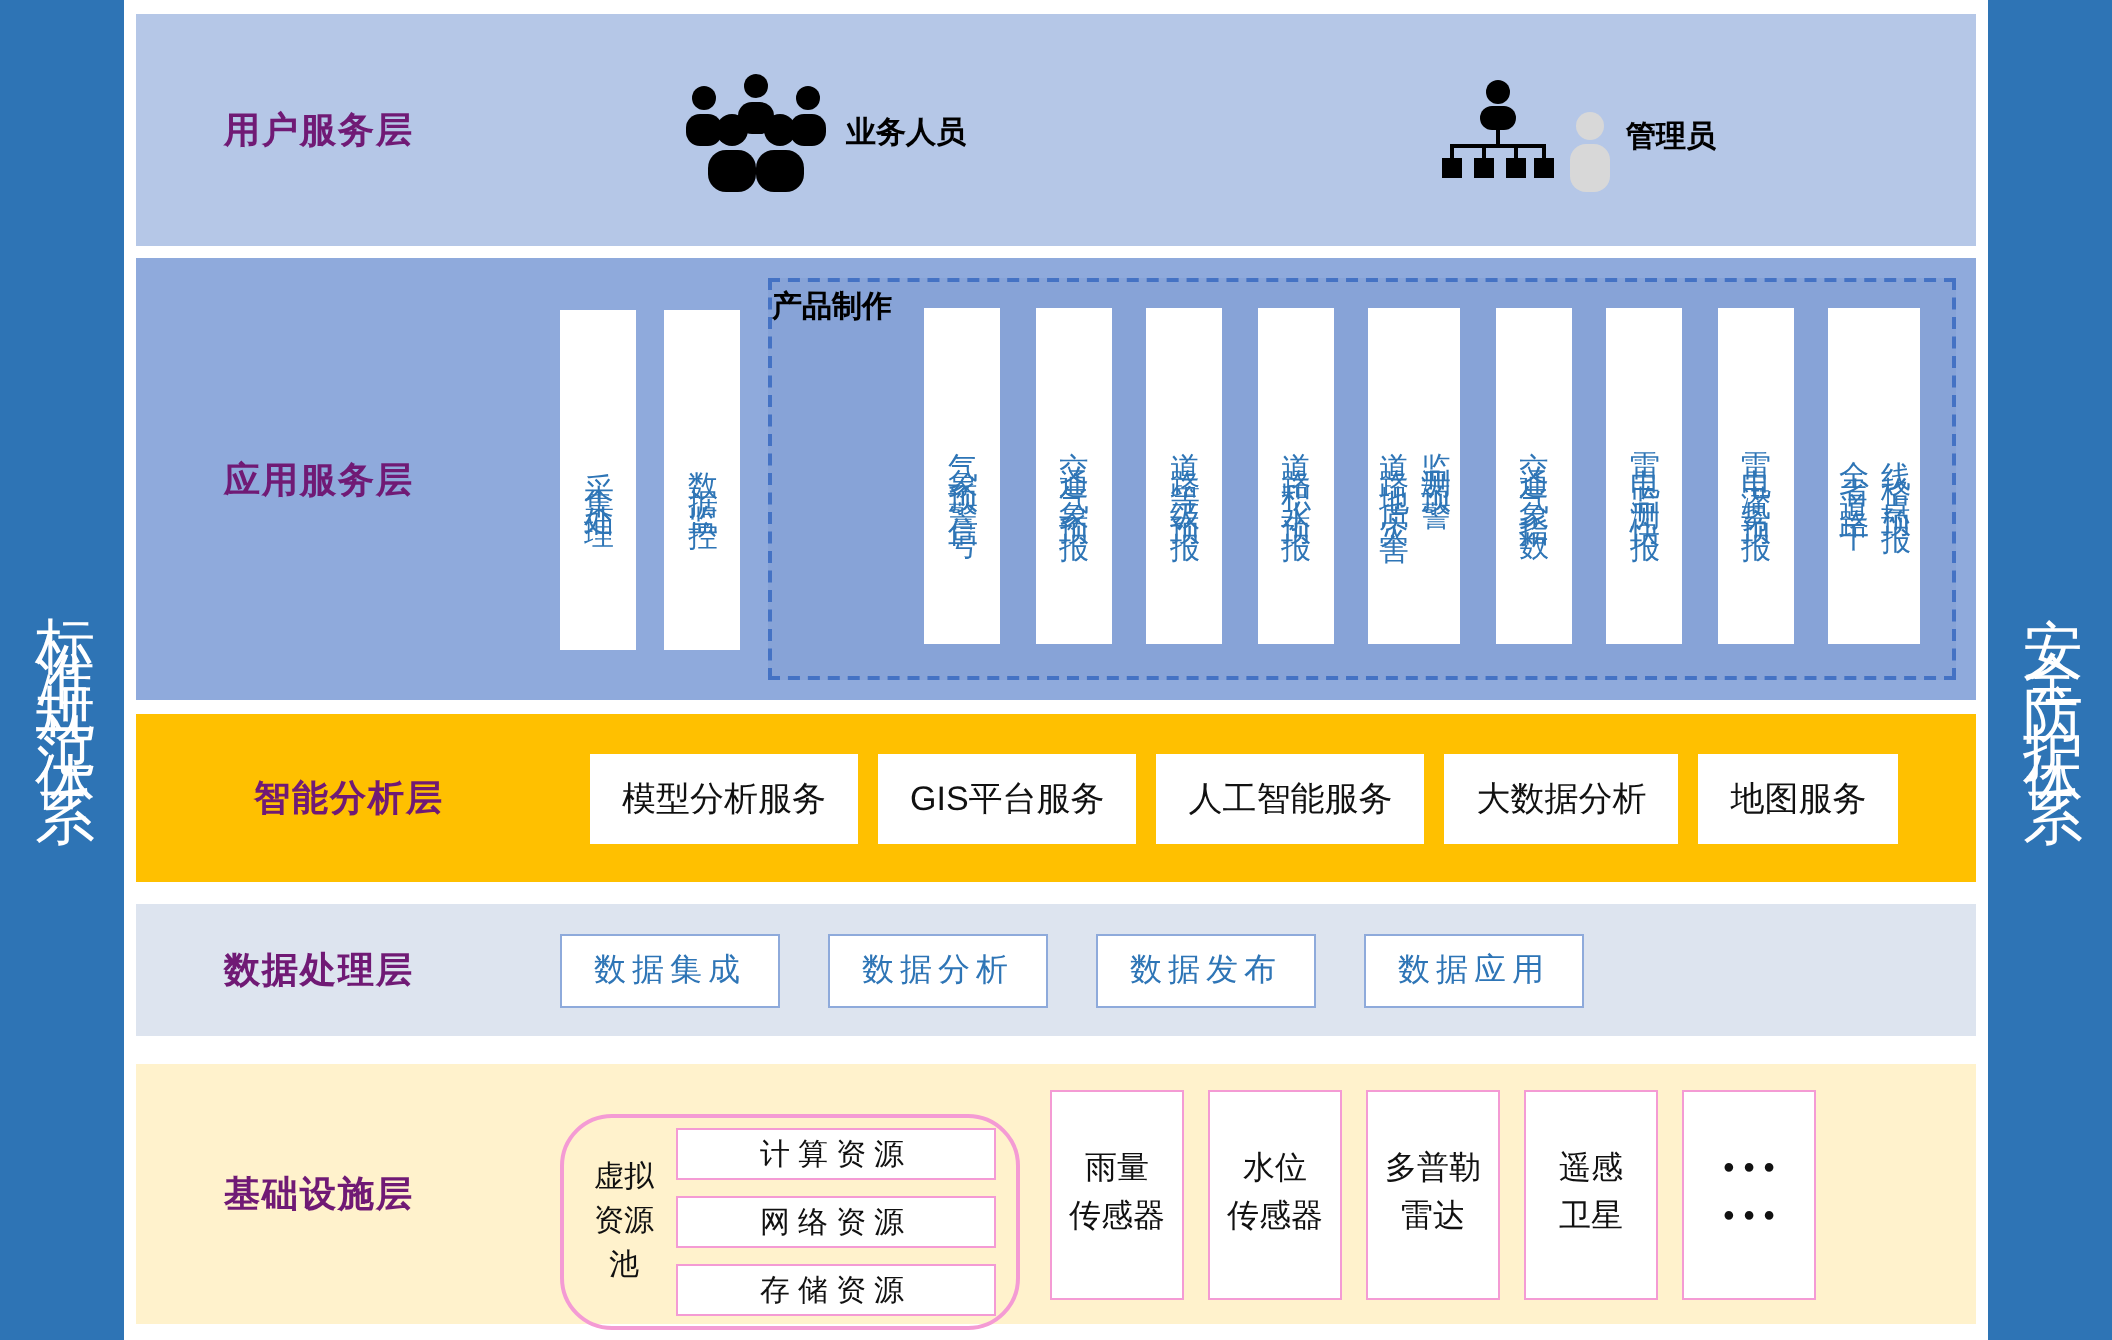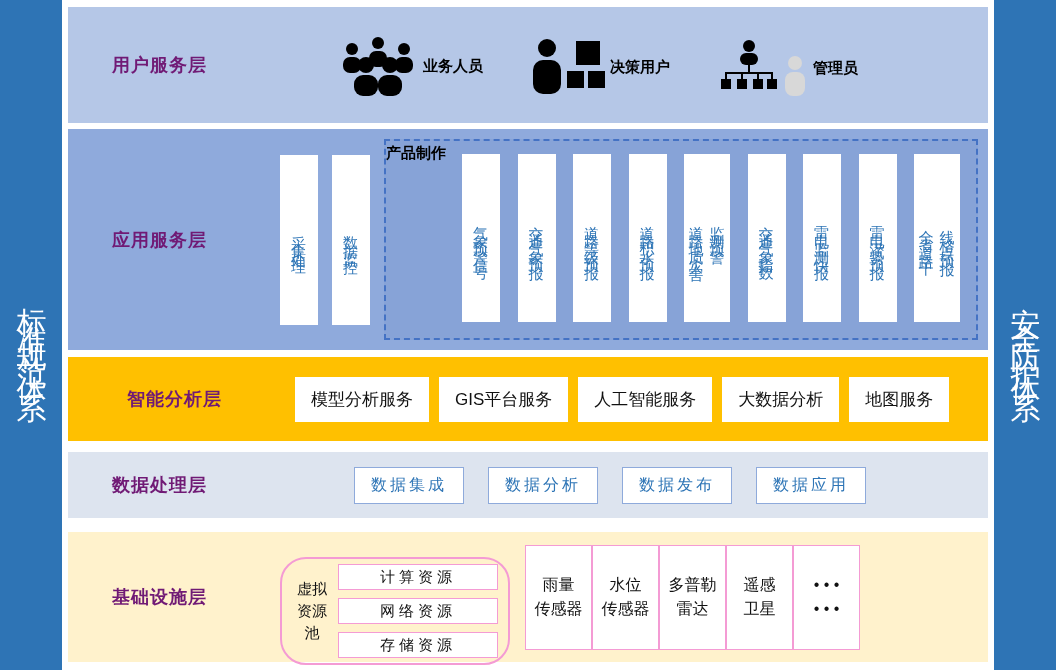--- a/index.html
+++ b/index.html
@@ -46,40 +46,40 @@
                 color: var(--card-text-blue, #2E75B6); padding: 0 2px; }
   .product-box { flex: 1; align-self: stretch; border: 2px dashed var(--dashed-border, #4472C4);
                  background: rgba(46,90,160,0.08); display: flex; flex-direction: row;
                  padding: 3px 0 8px; }
   .product-title { text-align: center; font-size: 15px; font-weight: 700; color: #000; }
   .product-cards { flex: 1; display: flex; justify-content: space-between; align-items: center;
                    padding: 2px 16px 0; gap: 6px; }
   .product-cards .vcard { height: 168px; }
 
   
-  .row-cards { flex: 1; display: flex; align-items: center; gap: 10px; margin-right: 55px; justify-content: center; }
+  .row-cards { flex: 1; display: flex; align-items: center; gap: 10px; margin-right: 55px; }
   .acard { background: #fff; padding: 11px 16px; font-size: 17px; color: #111; white-space: nowrap; }
 
   
   .row-cards.data-row { gap: 24px; margin-right: 48px; }
   .dcard { background: #fff; border: 1px solid var(--data-card-border, #8EAADB);
            padding: 7px 16px; font-size: 16px; letter-spacing: 3px;
            color: var(--card-text-blue, #2E75B6); white-space: nowrap; }
 
   
   .infra-content { flex: 1; display: flex; align-items: center; gap: 15px; padding-right: 16px; }
   .pool { width: 230px; height: 108px; border: 2px solid var(--pink-border, #F49BD4);
           border-radius: 26px; display: flex; align-items: center; gap: 8px; padding: 8px 10px 8px 12px; margin-top: 28px; }
   .pool-label { width: 36px; font-size: 15px; line-height: 1.45; color: #111; text-align: center;
                 word-break: break-all; }
   .pool-items { flex: 1; display: flex; flex-direction: column; gap: 8px; }
   .pool-item { background: #fff; border: 1.5px solid var(--pink-border, #F49BD4);
                height: 26px; display: flex; align-items: center; justify-content: center;
                font-size: 15px; letter-spacing: 4px; color: #111; }
-  .devices { display: flex; gap: 0; align-items: center; }
+  .devices { display: flex; gap: 12px; align-items: center; }
   .device { width: 67px; height: 105px; background: #fff;
             border: 1.5px solid var(--pink-border, #F49BD4);
             display: flex; align-items: center; justify-content: center; }
   .device span { white-space: pre-line; text-align: center; font-size: 16px; line-height: 1.5;
                  color: #111; }
 </style>
 </head>
 <body>
 
 <div class="canvas">
@@ -104,30 +104,20 @@
             <circle cx="17" cy="14" r="6"></circle>
               <rect x="8" y="22" width="18" height="16" rx="7"></rect>
             <circle cx="69" cy="14" r="6"></circle>
               <rect x="60" y="22" width="18" height="16" rx="7"></rect>
             <circle cx="31" cy="30" r="8"></circle>
               <rect x="19" y="40" width="24" height="21" rx="9"></rect>
             <circle cx="55" cy="30" r="8"></circle>
               <rect x="43" y="40" width="24" height="21" rx="9"></rect>
           </svg>
           <span class="role-label">业务人员</span>
-        </div>
-        <div class="role">
-          <svg width="80" height="60" viewBox="0 0 80 60" fill="#000">
-            <circle cx="19" cy="11" r="9"></circle>
-              <rect x="5" y="23" width="28" height="34" rx="10"></rect>
-            <rect x="48" y="4" width="24" height="24"></rect>
-            <rect x="39" y="34" width="17" height="17"></rect>
-            <rect x="60" y="34" width="17" height="17"></rect>
-          </svg>
-          <span class="role-label">决策用户</span>
         </div>
         <div class="role">
           <svg width="96" height="58" viewBox="0 0 96 58" fill="#000">
             <circle cx="34" cy="7" r="6"></circle>
               <rect x="25" y="14" width="18" height="12" rx="6"></rect>
             <rect x="33" y="26" width="2" height="8"></rect>
             <rect x="10" y="33" width="48" height="2"></rect>
             <rect x="10" y="35" width="2" height="5"></rect>
               <rect x="26" y="35" width="2" height="5"></rect>
             <rect x="42" y="35" width="2" height="5"></rect>

